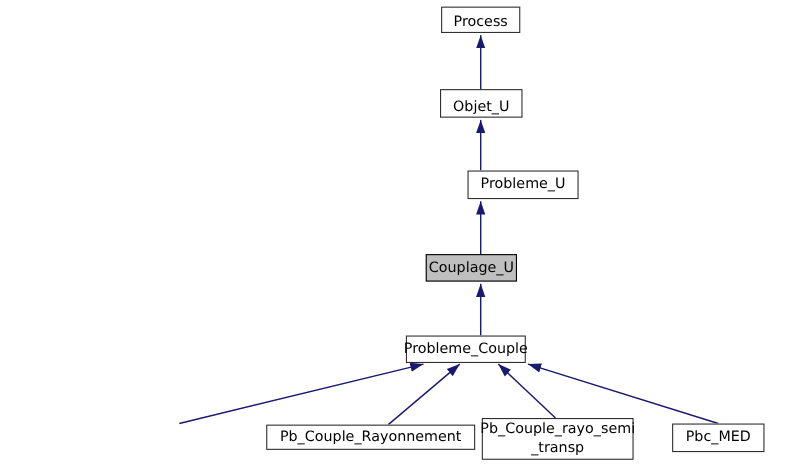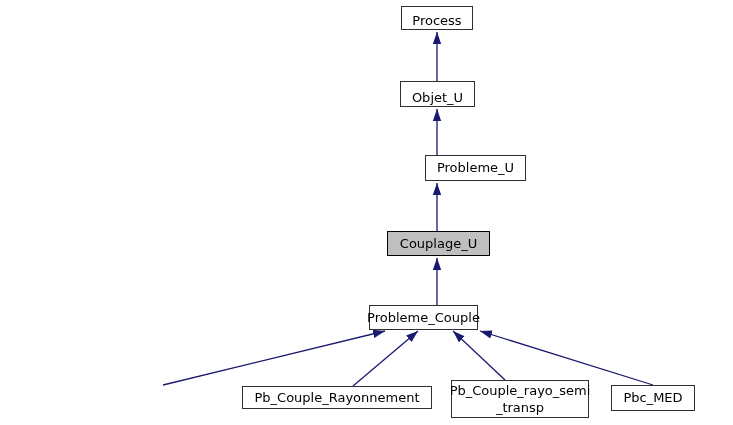--- a/index.html
+++ b/index.html
@@ -25,25 +25,25 @@
     position:absolute;box-sizing:border-box;
     background:var(--node-fill);border:1px solid var(--node-border);
     display:flex;flex-direction:column;align-items:center;justify-content:center;
     font-size:13px;line-height:16px;color:var(--text);
     text-align:center;white-space:nowrap;cursor:pointer;
   }
   .node.highlighted{background:var(--highlight-fill);border-color:var(--highlight-border);}
   #n-process        {left:401px;top:6px;  width:72px; height:24px;justify-content:flex-end;}
   #n-objet-u        {left:400px;top:81px; width:75px; height:26px;justify-content:flex-end;}
   #n-probleme-u     {left:387px;top:155px;width:101px;height:26px;margin-left:38px;}
-  #n-couplage-u     {left:387px;top:231px;width:103px;height:25px;}
+  #n-couplage-u     {left:387px;top:231px;width:83px;height:25px;}
   #n-probleme-couple{left:369px;top:305px;width:109px;height:25px;}
   #n-pb-ibm         {left:5px;  top:386px;width:213px;height:23px;}
   #n-pb-ray         {left:242px;top:386px;width:190px;height:23px;}
-  #n-pb-rayo        {left:451px;top:380px;width:138px;height:38px;line-height:17px;}
+  #n-pb-rayo        {left:438px;top:380px;width:138px;height:38px;line-height:17px;}
   #n-pbc-med        {left:611px;top:385px;width:84px; height:26px;}
 </style>
 </head>
 <body>
 
 <div class="canvas">
 
   <svg class="edge-layer" viewBox="0 0 733 425" xmlns="http://www.w3.org/2000/svg">
     <defs>
       <marker id="arrow" markerWidth="13" markerHeight="11" refX="12" refY="5" orient="auto" markerUnits="userSpaceOnUse">

